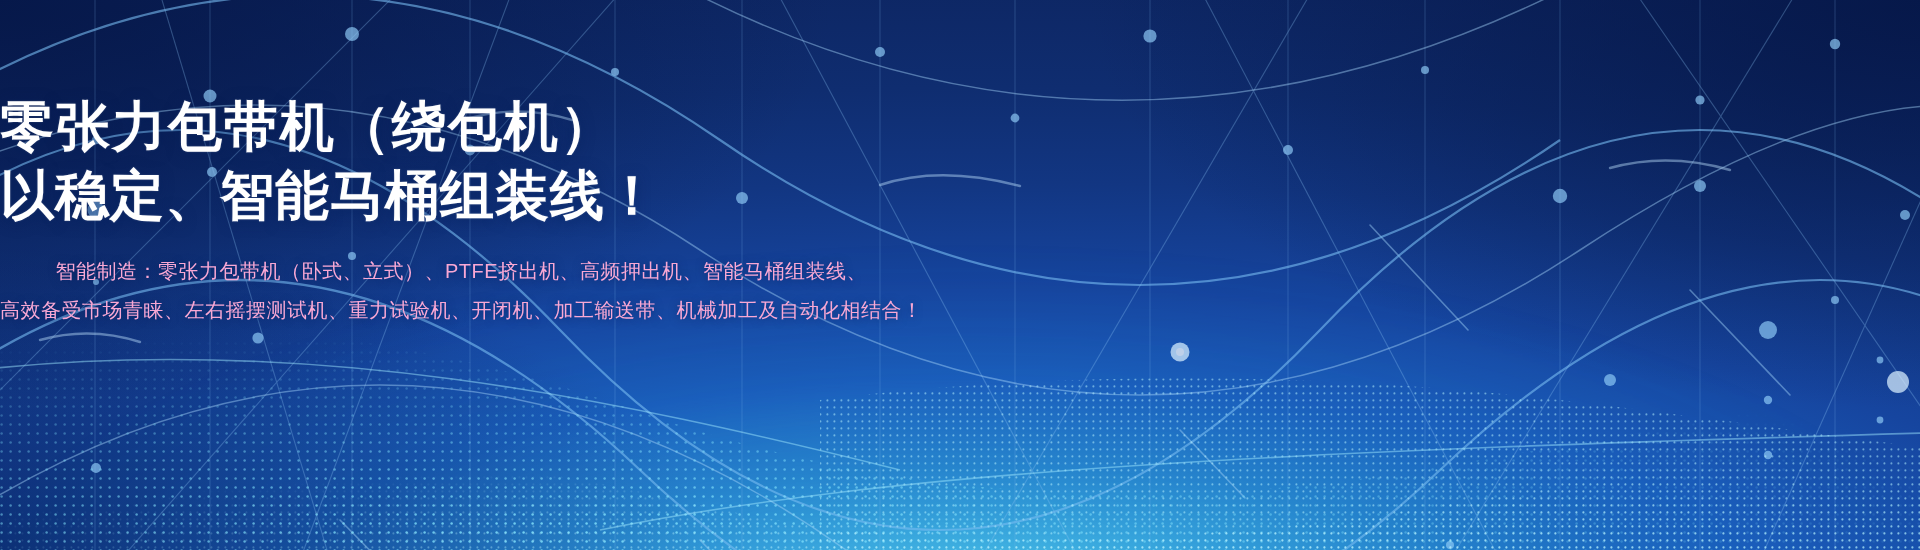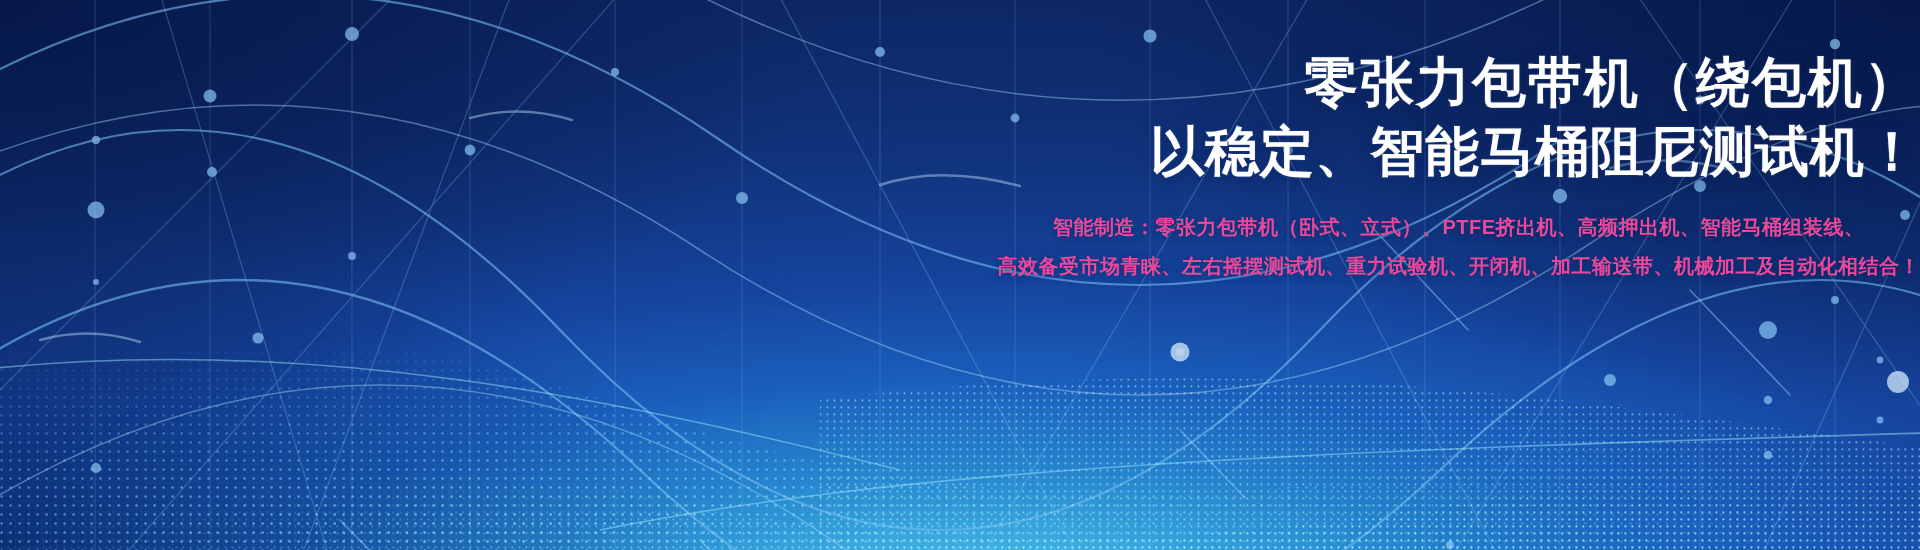--- a/index.html
+++ b/index.html
@@ -45,39 +45,39 @@
   
   .layer{ position:absolute; inset:0; width:1920px; height:550px; }
   .layer.lines  { opacity:.62; }
   .layer.arcs   { opacity:.80; }
   .layer.mesh   { opacity:.95; }
 
   
   .content{
     position:absolute; inset:0;
     display:flex; flex-direction:column;
-    align-items:flex-end; justify-content:flex-start;
-    padding-top:48px;
+    align-items:flex-start; justify-content:flex-start;
+    padding-top:92px;
     text-align:center;
   }
   .headline{
     color:#ffffff;
     font-size:54px;
     font-weight:bold;
     letter-spacing:2px;
     line-height:1.28;
     text-shadow:0 2px 14px rgba(4,30,90,.55), 0 0 2px rgba(255,255,255,.25);
     white-space:nowrap;
   }
   .headline.line2{ letter-spacing:1px; }
 
   .sub{
-    color:#ec4899;
+    color:#f9a8d4;
     font-size:20px;
-    font-weight:bold;
+    font-weight:normal;
     line-height:1.95;
     letter-spacing:.5px;
     text-shadow:0 1px 8px rgba(4,30,90,.6);
     white-space:nowrap;
   }
   .sub-block{ margin-top:22px; }
 </style>
 </head>
 <body>
 
@@ -226,21 +226,21 @@
     <g fill="none" stroke="#9fe9ff" stroke-width="1.6" opacity=".5">
       <path d="M -40 372 C 300 330, 620 400, 900 470"></path>
       <path d="M 600 530 C 900 470, 1260 452, 1960 432"></path>
     </g>
   </svg>
 
   <div class="content">
 
     <div class="headline line1">零张力包带机（绕包机）</div>
 
-    <div class="headline line2">以稳定、智能马桶阻尼测试机！</div>
+    <div class="headline line2">以稳定、智能马桶组装线！</div>
 
     <div class="sub-block">
       <div class="sub">智能制造：零张力包带机（卧式、立式）、PTFE挤出机、高频押出机、智能马桶组装线、</div>
       <div class="sub">高效备受市场青睐、左右摇摆测试机、重力试验机、开闭机、加工输送带、机械加工及自动化相结合！</div>
     </div>
 
   </div>
 </div>
 
 </body></html>

